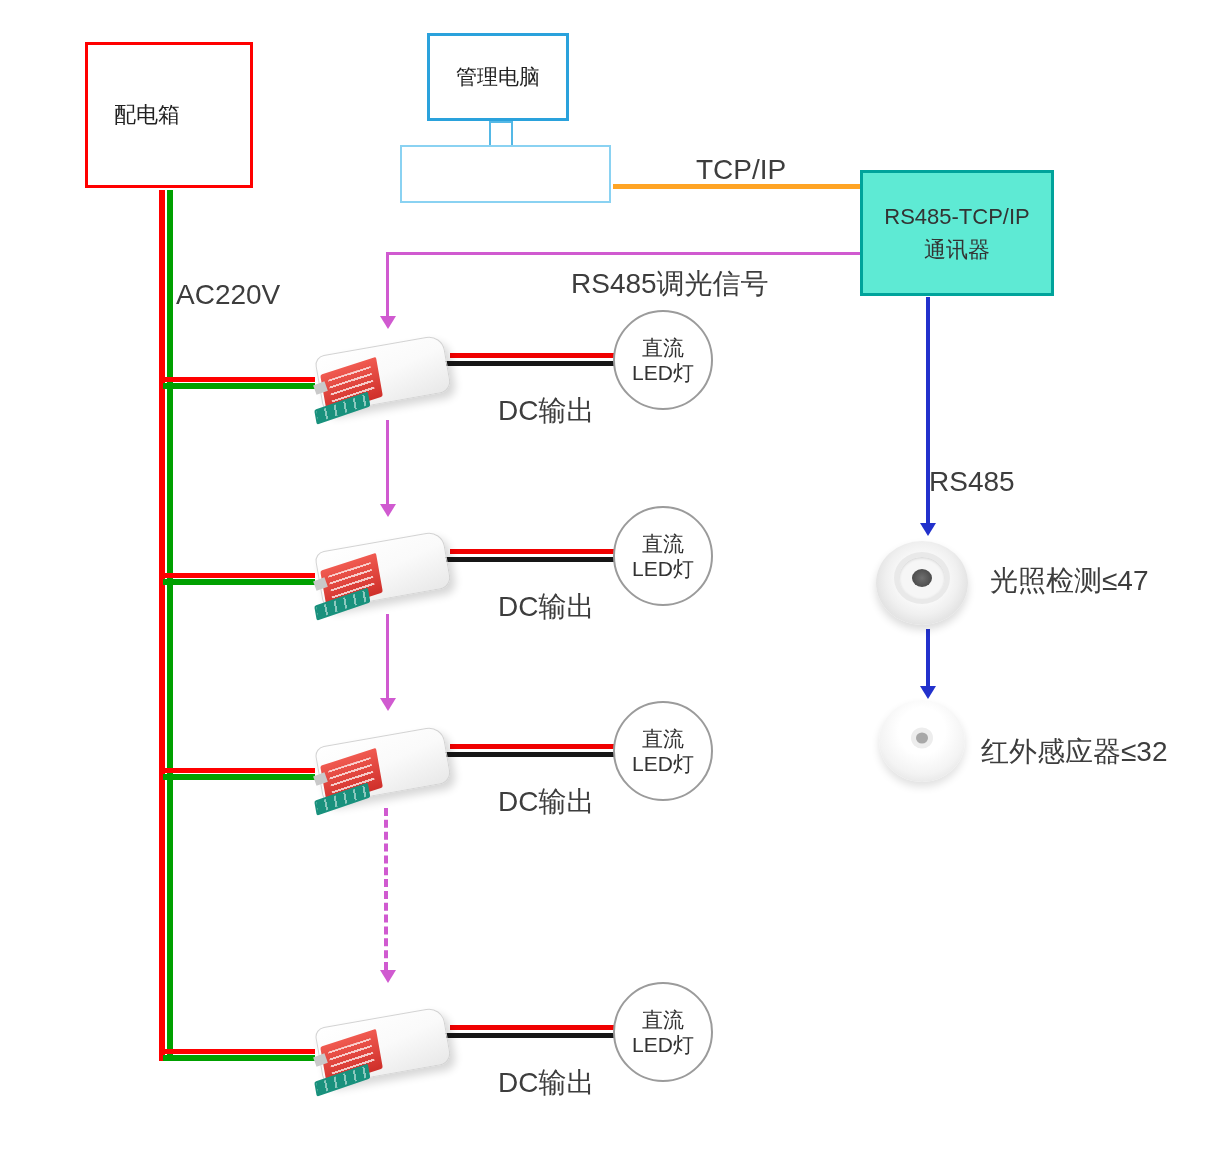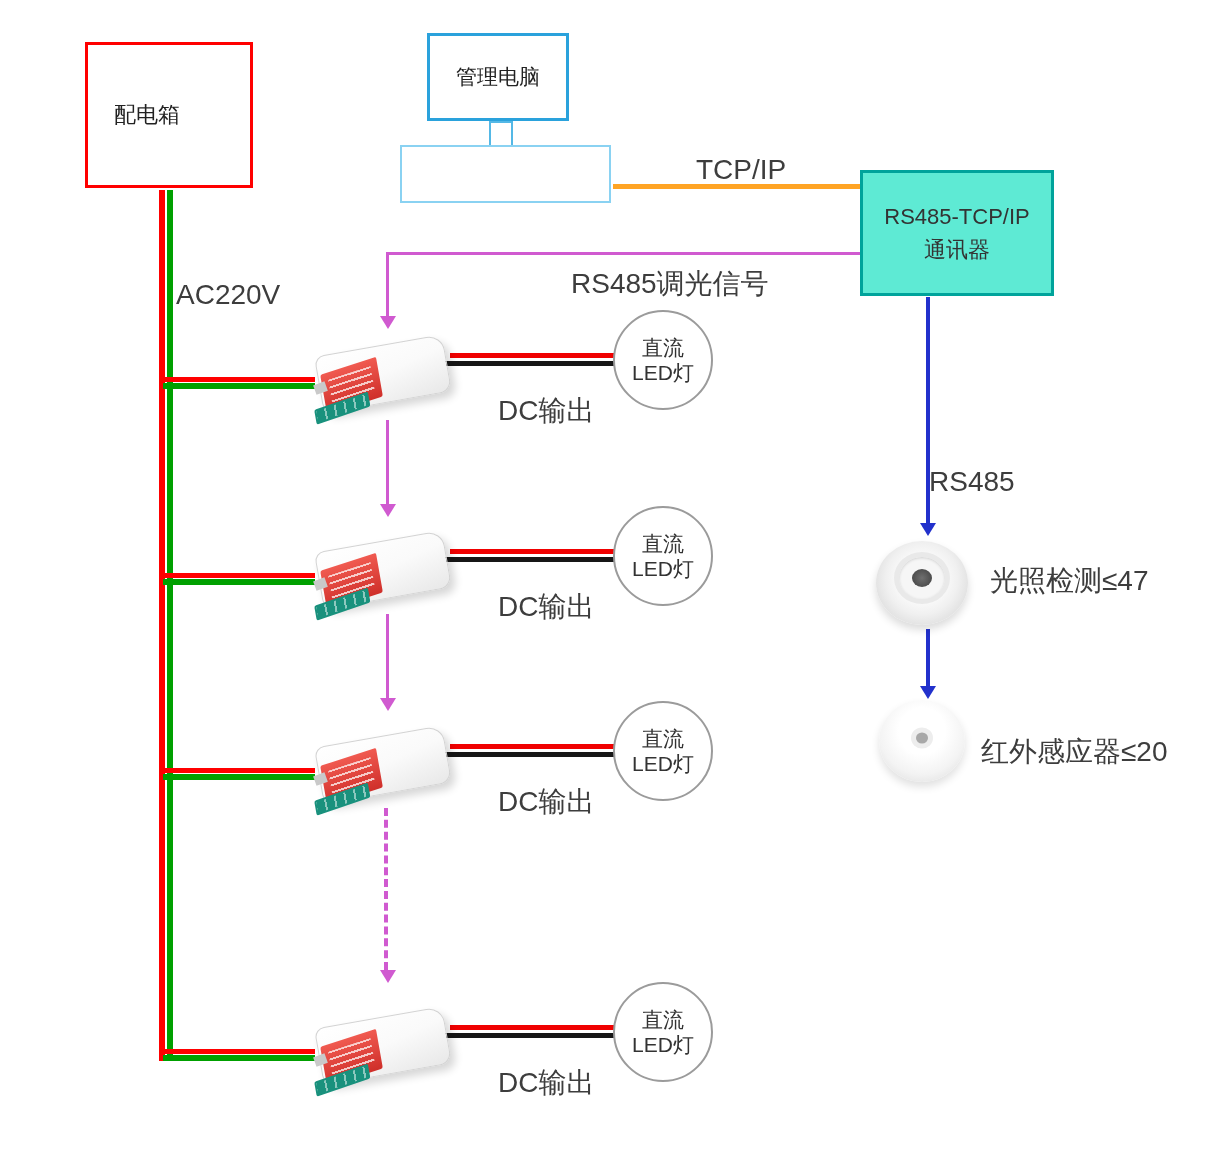--- a/index.html
+++ b/index.html
@@ -182,15 +182,15 @@
   <div class="arrow-down blue" style="left:920px; top:523px;"></div>
   <div class="label" style="left:929px; top:422px;margin-top:44px;">RS485</div>
 
   <div class="sensor1" style="left:876px; top:541px;"></div>
   <div class="label" style="left:990px; top:562px;">光照检测≤47</div>
 
   <div class="vline" style="left:926px; top:629px; width:4px; height:57px; background:#2231cc;"></div>
   <div class="arrow-down blue" style="left:920px; top:686px;"></div>
 
   <div class="sensor2" style="left:879px; top:700px;"></div>
-  <div class="label" style="left:981px; top:733px;">红外感应器≤20</div>
+  <div class="label" style="left:981px; top:733px;">红外感应器≤32</div>
 
 </div>
 
 </body></html>

